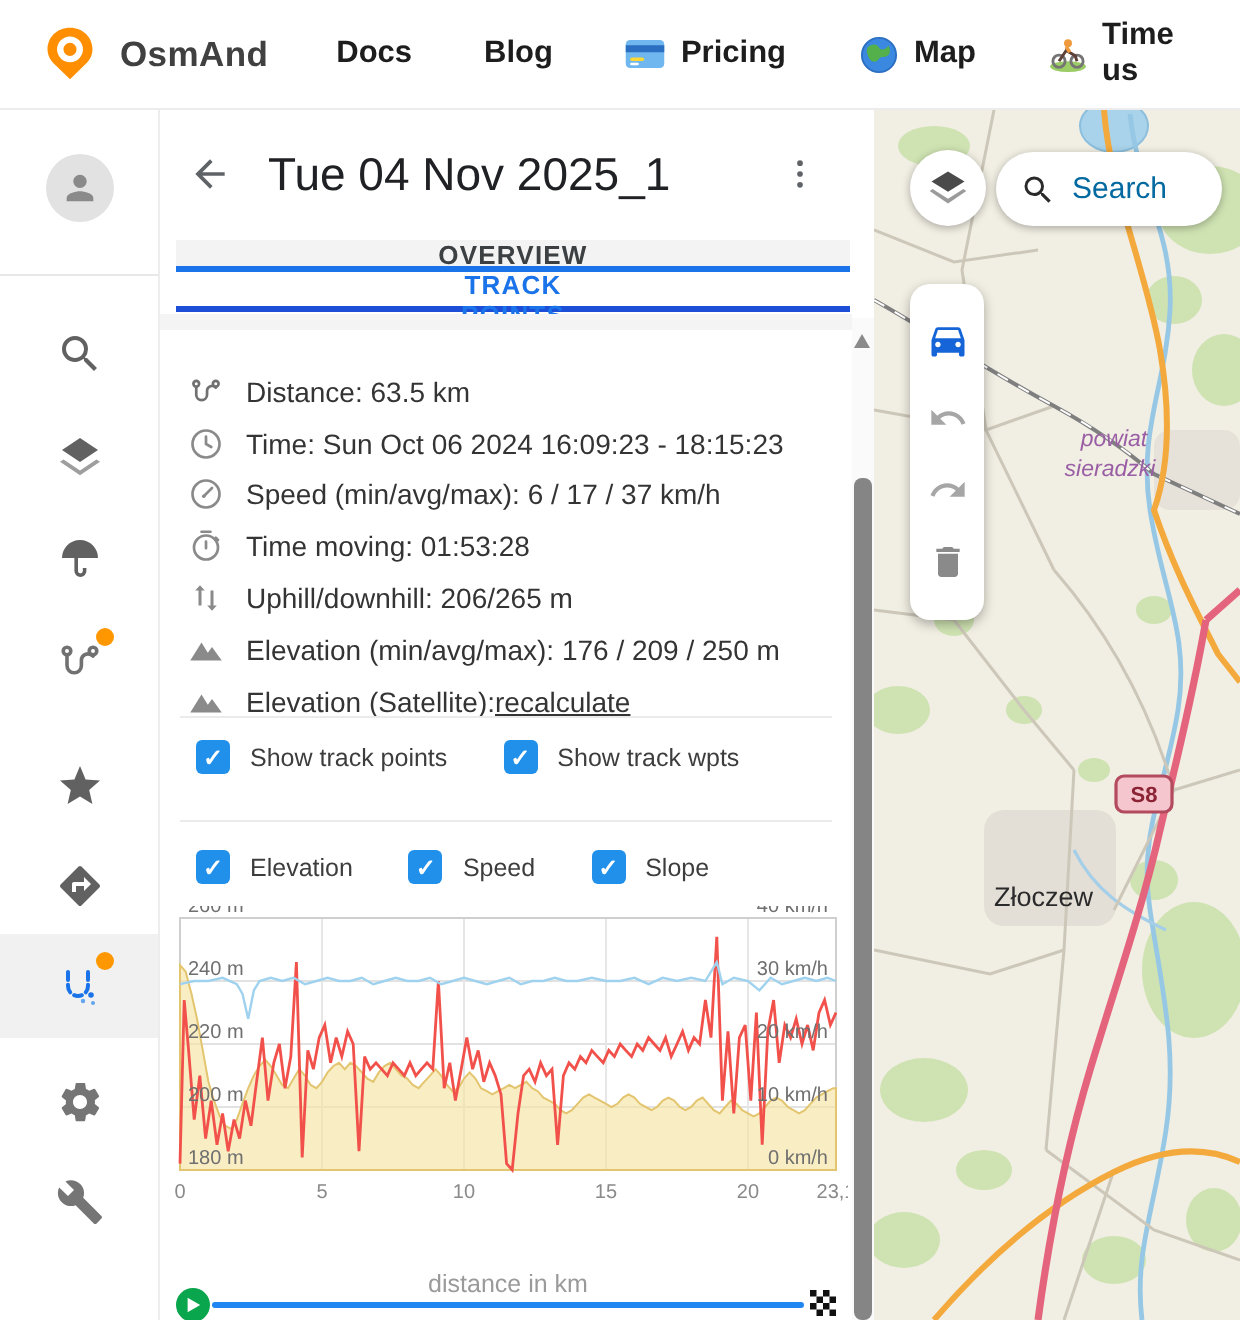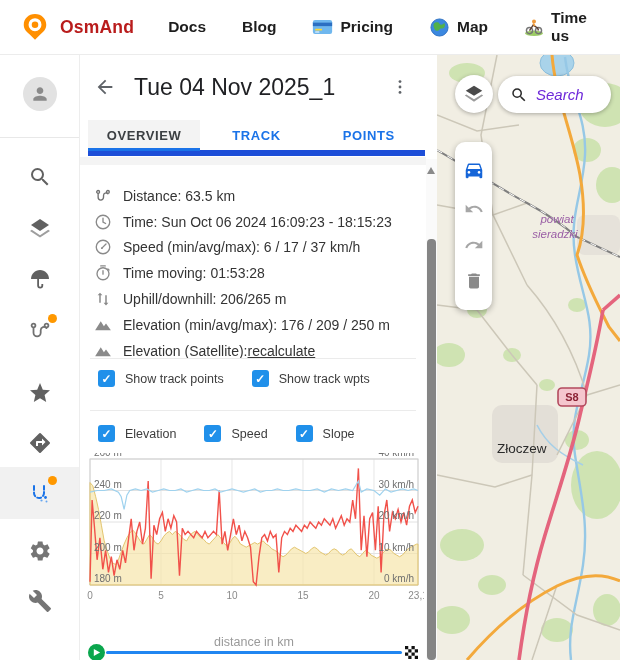--- a/index.html
+++ b/index.html
@@ -3,21 +3,21 @@
 <meta charset="utf-8">
 <style>
   * { margin:0; padding:0; box-sizing:border-box; }
   html,body { width:620px; height:660px; overflow:hidden; font-family:"Liberation Sans",sans-serif; background:#fff; }
   #app { position:relative; width:620px; height:660px; background:#fff; overflow:hidden; }
 
   
   #navbar { position:absolute; top:0; left:0; width:620px; height:55px; background:#fff;
             border-bottom:1px solid #ececec; display:flex; align-items:center; padding-left:20px; z-index:30; }
   .brand { display:flex; align-items:center; gap:10px; margin-right:34px; cursor:pointer; }
-  .brand-name { font-size:17.5px; font-weight:bold; color:#b91c1c; letter-spacing:.2px; }
+  .brand-name { font-size:17.5px; font-weight:bold; color:#404040; letter-spacing:.2px; }
   .nav-link { display:flex; align-items:center; gap:7px; margin-right:36px; font-size:15.5px; font-weight:600; color:#1d1d1d; cursor:pointer; }
   .nav-ico { width:21px; height:16px; display:inline-flex; align-items:center; justify-content:center; }
 
   
   #content { position:absolute; top:55px; left:0; width:620px; height:605px; }
 
   
   #sidebar { position:absolute; left:0; top:0; width:80px; height:605px; background:#fff; border-right:1px solid #ededed; z-index:20; }
   .sb-item { position:absolute; left:0; width:79px; height:52px; display:flex; align-items:center; justify-content:center; cursor:pointer; }
   .sb-item.selected { background:#f1f1f1; }
@@ -28,21 +28,21 @@
   .avatar-circle svg { width:20px; height:20px; }
 
   
   #panel { position:absolute; left:80px; top:0; width:357px; height:605px; background:#fff; z-index:10; }
   #panel-header { position:absolute; top:10px; left:0; width:100%; height:44px; display:flex; align-items:center; }
   .back-btn { width:26px; height:26px; margin-left:12px; cursor:pointer; display:flex; align-items:center; justify-content:center; }
   .back-btn svg { width:22px; height:22px; }
   #panel-title { margin-left:16px; font-size:23px; font-weight:500; color:#202124; }
   .kebab-btn { position:absolute; right:24px; top:9px; width:26px; height:26px; cursor:pointer; display:flex; align-items:center; justify-content:center; }
 
-  #tabs { position:absolute; top:65px; left:8px; width:337px; height:36px; display:flex; border-bottom:6px solid #1d4ed8; }
+  #tabs { position:absolute; top:65px; left:8px; width:337px; height:36px; display:flex; border-bottom:3px solid #1d4ed8;flex-direction:column; }
   .tab { flex:1; display:flex; align-items:center; justify-content:center; font-size:13px; font-weight:bold; letter-spacing:.6px; color:#1a73e8; cursor:pointer; position:relative; }
   .tab.active { color:#3c4043; background:#f3f3f3; }
   .tab.active::after { content:""; position:absolute; bottom:-1px; left:0; width:100%; height:3px; background:#1a73e8; }
   #tabs-strip { position:absolute; top:102px; left:0; width:346px; height:8px; background:#f4f4f4; }
 
   #stats { position:absolute; top:128px; left:14px; width:320px; }
   .stat-row { display:flex; align-items:center; height:25.8px; }
   .stat-ico { width:18px; height:18px; margin-right:11px; flex:0 0 auto; color:#8a8a8a; }
   .stat-ico svg { width:18px; height:18px; }
   .stat-text { font-size:14px; color:#343434; white-space:nowrap; }
@@ -76,21 +76,21 @@
   #bottom-bar { position:absolute; left:0; top:600px; width:437px; height:5px; background:#0c0c0c; }
 
   
   #map { position:absolute; left:437px; top:0; width:183px; height:605px; background:#f1eee3; overflow:hidden; cursor:grab; }
   #map svg.basemap { position:absolute; left:0; top:0; }
   .map-btn-circle { position:absolute; left:18px; top:20px; width:38px; height:38px; border-radius:50%; background:#fff;
                     box-shadow:0 1px 4px rgba(0,0,0,.3); display:flex; align-items:center; justify-content:center; cursor:pointer; z-index:5; }
   .search-pill { position:absolute; left:61px; top:21px; width:113px; height:37px; border-radius:19px; background:#fff;
                  box-shadow:0 1px 4px rgba(0,0,0,.3); display:flex; align-items:center; padding-left:12px; cursor:pointer; z-index:5; }
   .search-pill svg { width:18px; height:18px; margin-right:8px; }
-  .search-pill span { font-size:15px; color:#6d28d9;font-style:italic; }
+  .search-pill span { font-size:15px; color:#0369a1; }
   .map-tools { position:absolute; left:18px; top:87px; width:37px; height:168px; border-radius:10px; background:#fff;
                box-shadow:0 2px 6px rgba(0,0,0,.3); z-index:5; }
   .tool-btn { position:absolute; left:0; width:37px; height:30px; display:flex; align-items:center; justify-content:center; cursor:pointer; }
   .tool-btn svg { width:22px; height:22px; }
 </style>
 </head>
 <body>
 
 <div id="app">
 

